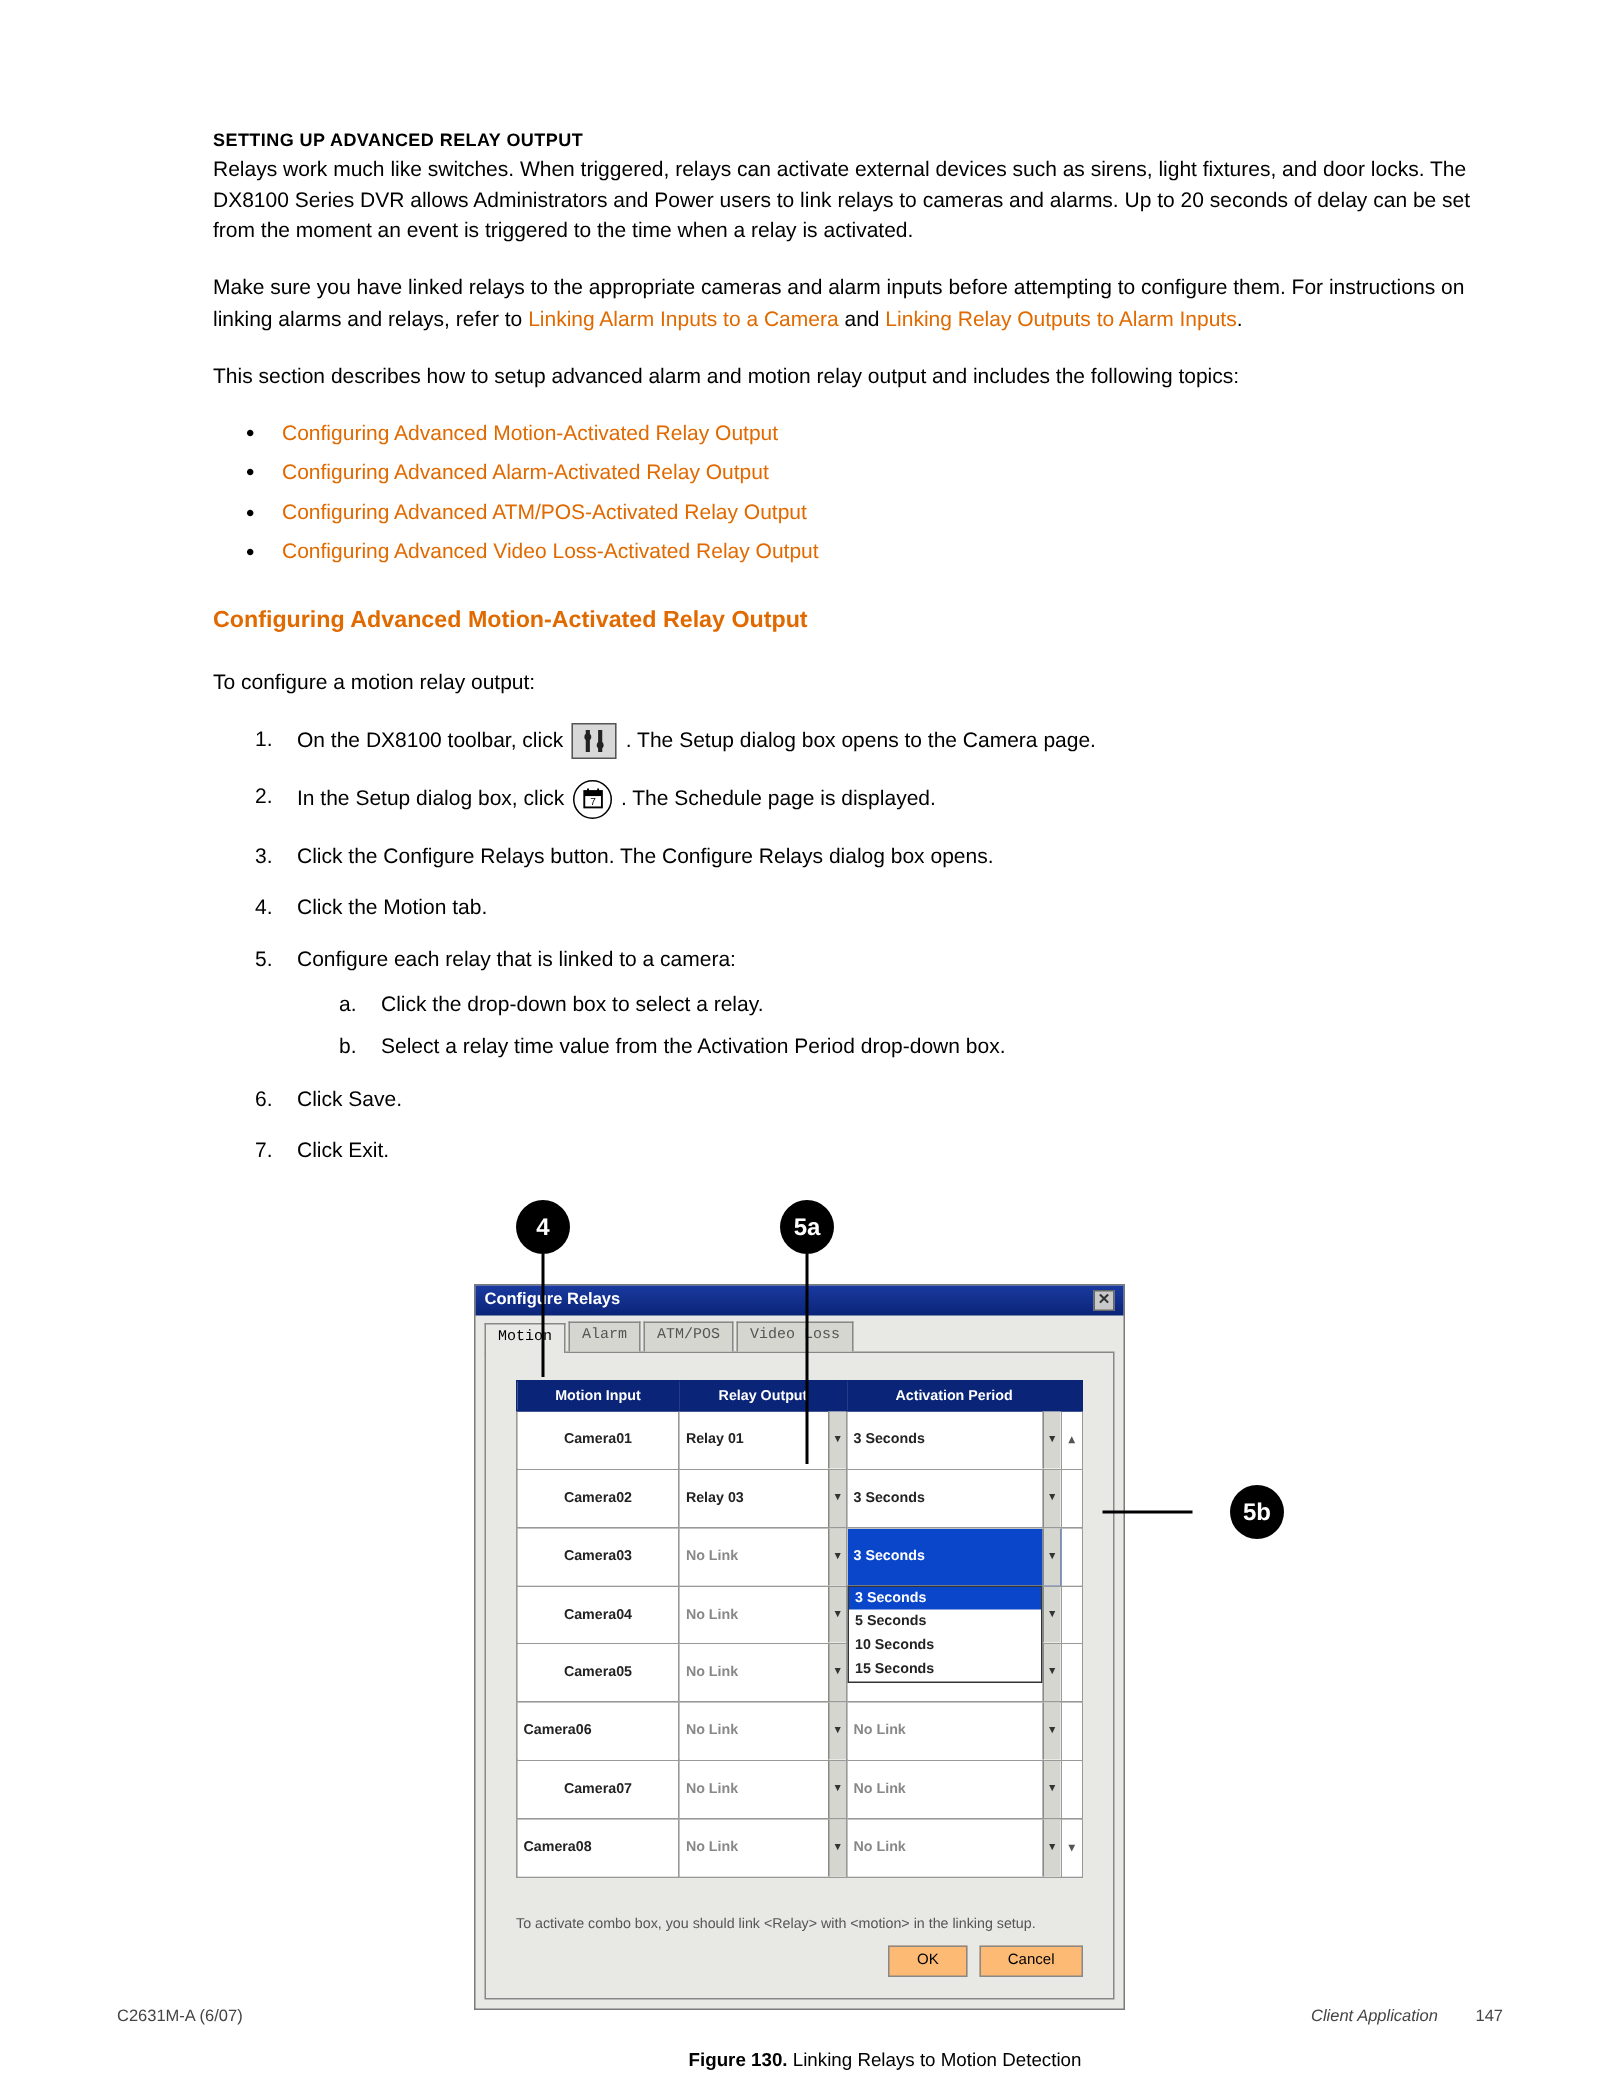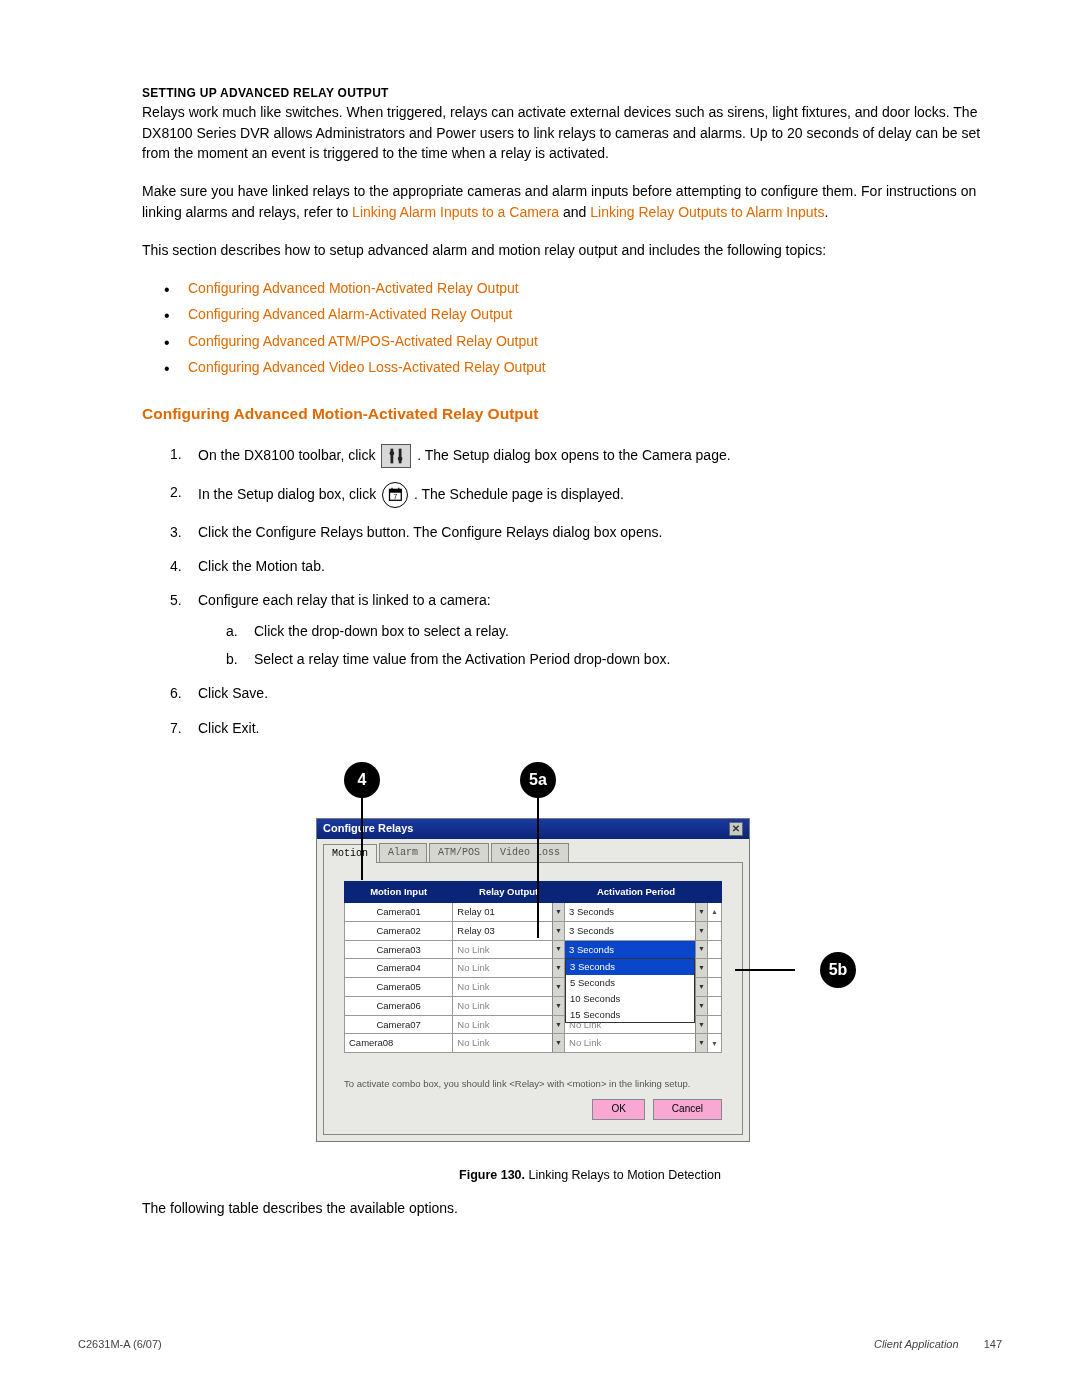--- a/index.html
+++ b/index.html
@@ -83,39 +83,40 @@
   .tab { padding:2px 8px; border:1px solid #888; border-bottom:none; background:#d6d6d0; color:#555;font-family:Liberation Mono, monospace;}
   .tab.active { background:#e8e8e4; color:#000; position:relative; top:1px;}
   .tab-body { border:1px solid #888; margin:0 6px 6px; padding:18px 20px 14px; background:#e8e8e4; }
 
   table.relays { width:100%; border-collapse:collapse; font-size:9.5px; }
   table.relays th {
     background:#0a2477; color:#fff; font-weight:bold; font-size:9.5px;
     border:1px solid #0a2477; padding:3px 4px; text-align:center;
   }
   table.relays td {
-    background:#fff; border:1px solid #999; padding:2px 4px; color:#888;
+    background:#fff; border:1px solid #999; padding:12px 4px; color:#888;
     position:relative;
+    font-weight:bold;
   }
   table.relays td.dark { color:#222; }
   .combo-arrow {
     position:absolute; right:0; top:0; width:12px; height:100%;
     background:#d6d6d0; border-left:1px solid #888;
     display:flex; align-items:center; justify-content:center; font-size:7px; color:#333;
   }
   .scroll-col { width:14px; background:#d6d6d0; border:1px solid #999; }
   .dropdown-open {
     position:absolute; top:100%; left:0; right:12px; background:#fff;
     border:1px solid #333; z-index:25; color:#222;
   }
   .dropdown-open div { padding:1px 4px; font-size:9.5px; }
   .dropdown-open .sel { background:#0a46c9; color:#fff; }
   .hint { font-size:9.5px; color:#555; margin-top:24px; }
   .dlg-btns { display:flex; justify-content:flex-end; gap:8px; margin-top:8px; }
-  .dlg-btn { border:1px solid #888; background:#f9a8d4; padding:2px 18px; font-size:10px; }
+  .dlg-btn { border:1px solid #888; background:#fdba74; padding:2px 18px; font-size:10px; }
 
   .caption { text-align:center; font-size:12.5px; margin-top:80px; }
   .caption b { font-weight:bold;margin-left:28px; }
   .after { margin-top:14px; }
 
   .footer {
     position:absolute; bottom:44px; left:78px; right:78px;
     display:flex; justify-content:space-between;
     font-size:11px; color:#444;
   }
@@ -138,20 +139,21 @@
 
   <ul class="bullets">
     <li><span class="link">Configuring Advanced Motion-Activated Relay Output</span></li>
     <li><span class="link">Configuring Advanced Alarm-Activated Relay Output</span></li>
     <li><span class="link">Configuring Advanced ATM/POS-Activated Relay Output</span></li>
     <li><span class="link">Configuring Advanced Video Loss-Activated Relay Output</span></li>
   </ul>
 
   <h2>Configuring Advanced Motion-Activated Relay Output</h2>
 
+  <p class="para">To configure a motion relay output:</p>
 
   <ol class="ol">
     <li><span class="num">1.</span>
       <span>On the DX8100 toolbar, click </span>
       <span class="icon-box">
         <svg viewBox="0 0 30 24">
             <rect x="9" y="4" width="3" height="16" fill="#222"></rect>
             <rect x="18" y="4" width="3" height="16" fill="#222"></rect>
             <circle cx="10.5" cy="9" r="2.5" fill="#222"></circle>
             <circle cx="19.5" cy="15" r="2.5" fill="#222"></circle>
@@ -243,21 +245,21 @@
                 <td>No Link<span class="combo-arrow">▼</span></td>
                 <td class="scroll-col" style="text-align: center; font-size: 8px; color: rgb(85, 85, 85);"></td>
               </tr>
               <tr>
                 <td class="dark" style="text-align: center;">Camera05</td>
                 <td>No Link<span class="combo-arrow">▼</span></td>
                 <td>No Link<span class="combo-arrow">▼</span></td>
                 <td class="scroll-col" style="text-align: center; font-size: 8px; color: rgb(85, 85, 85);"></td>
               </tr>
               <tr>
-                <td class="dark" style="text-align: center;">Camera06</td>
+                <td class="dark" style="">Camera06</td>
                 <td>No Link<span class="combo-arrow">▼</span></td>
                 <td>No Link<span class="combo-arrow">▼</span></td>
                 <td class="scroll-col" style="text-align: center; font-size: 8px; color: rgb(85, 85, 85);"></td>
               </tr>
               <tr>
                 <td class="dark" style="text-align: center;">Camera07</td>
                 <td>No Link<span class="combo-arrow">▼</span></td>
                 <td>No Link<span class="combo-arrow">▼</span></td>
                 <td class="scroll-col" style="text-align: center; font-size: 8px; color: rgb(85, 85, 85);"></td>
               </tr>

